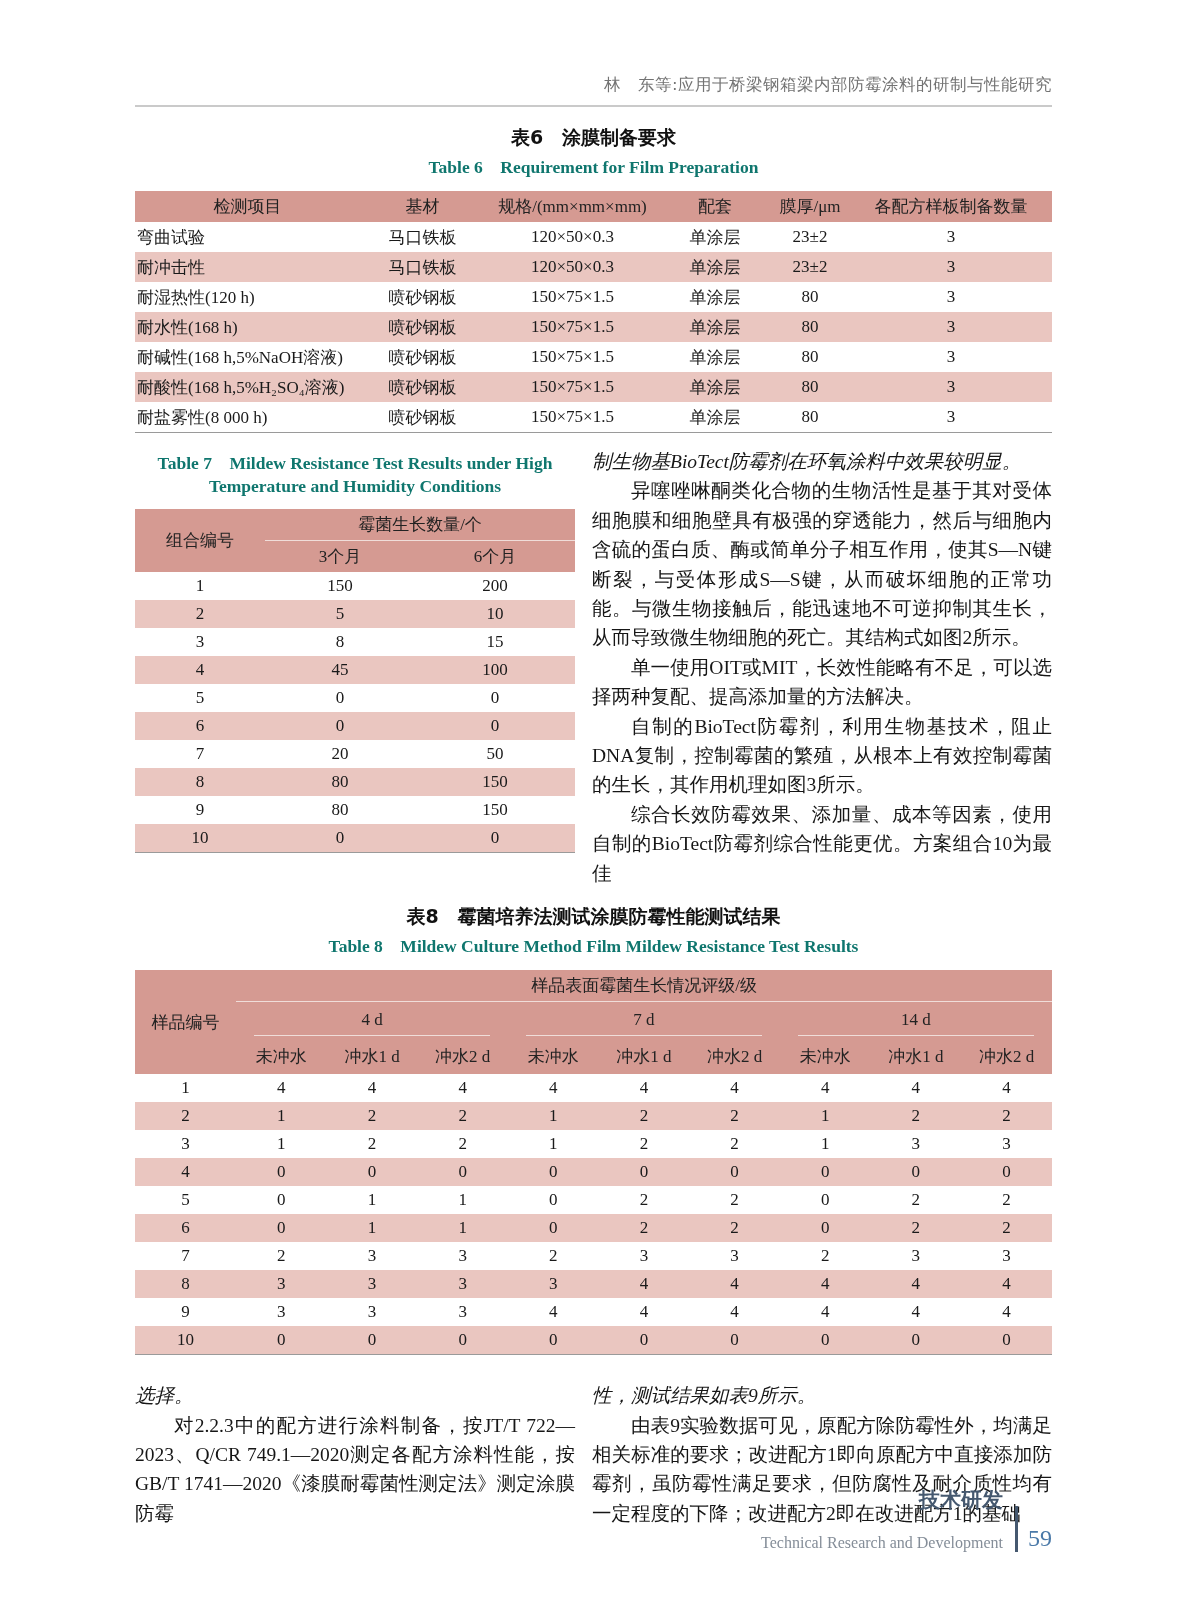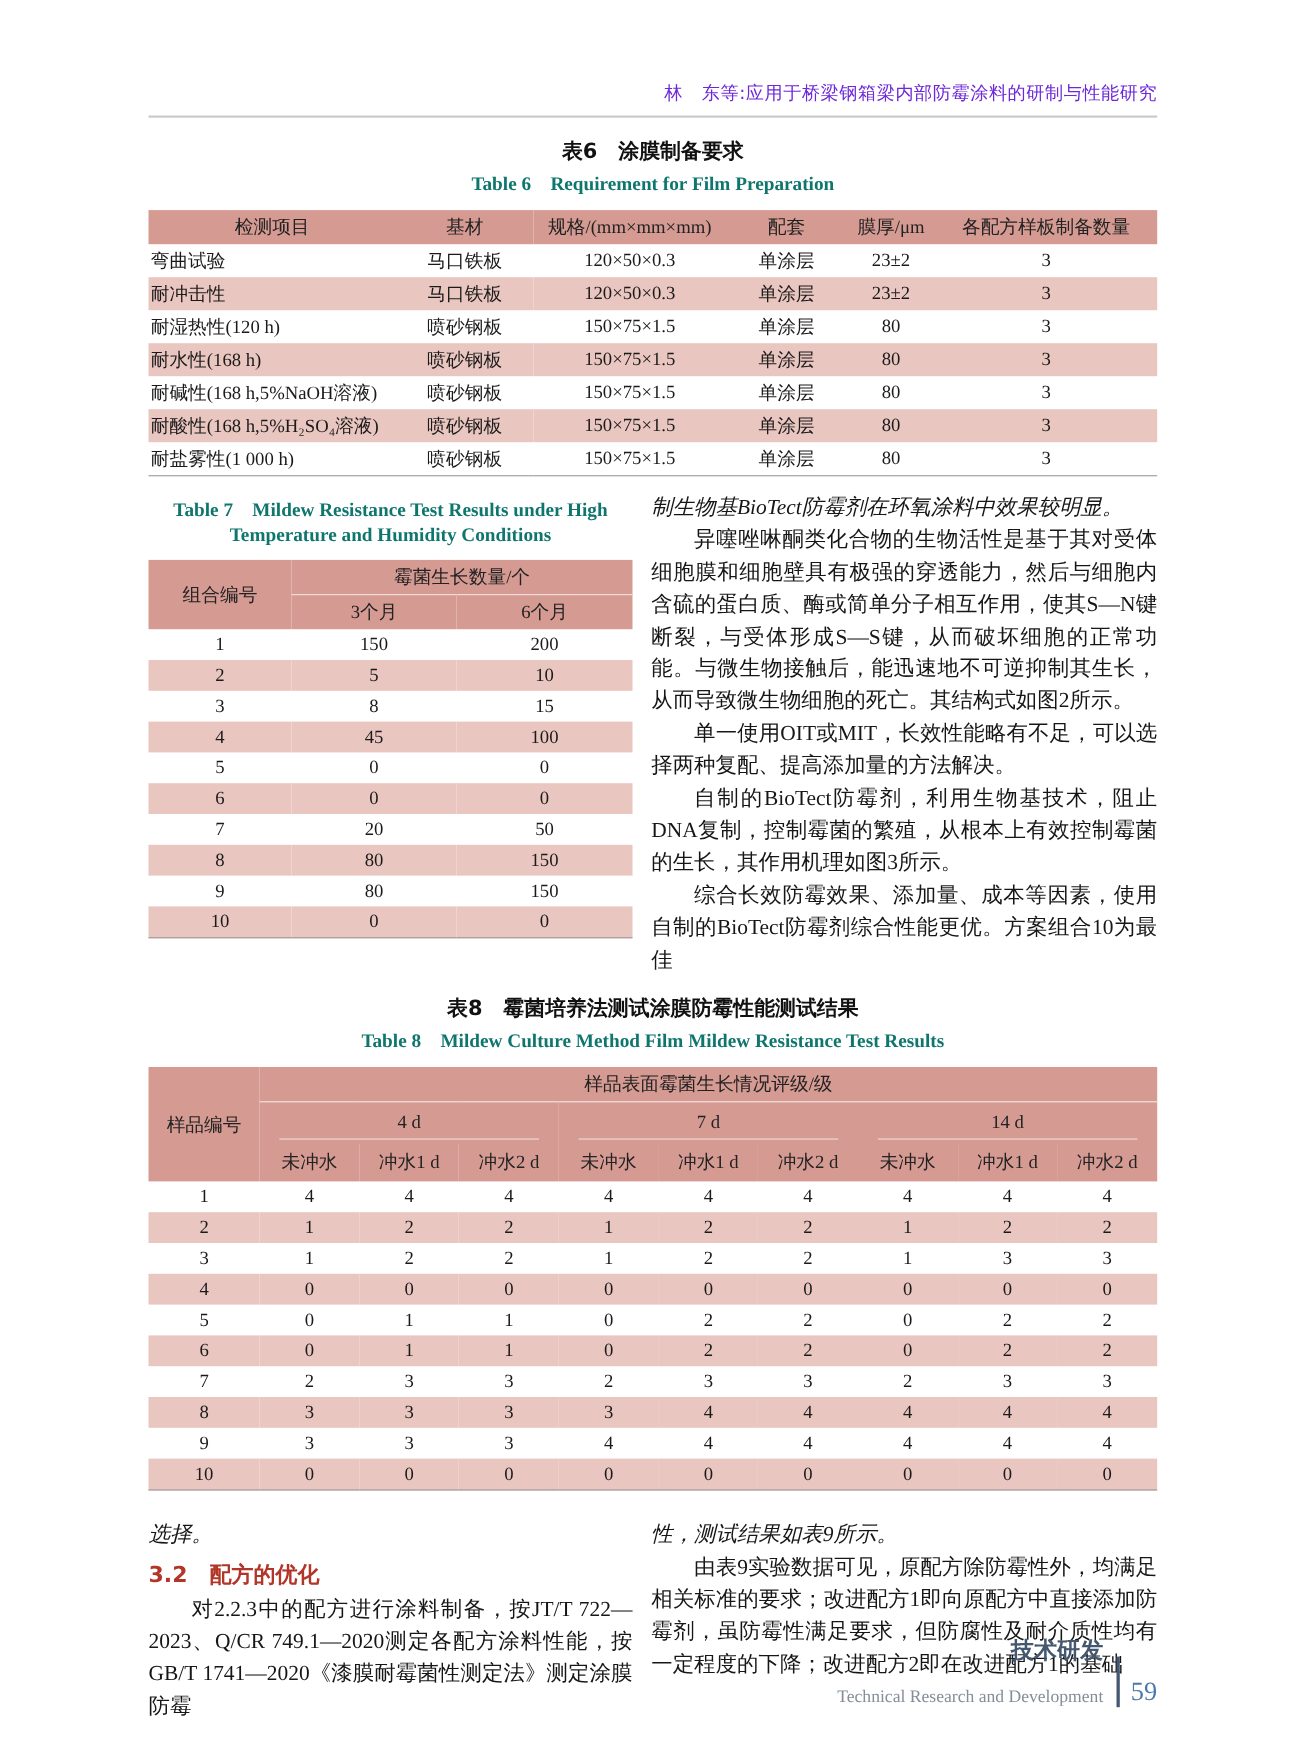--- a/index.html
+++ b/index.html
@@ -1,20 +1,20 @@
 <!DOCTYPE html>
 <html style="--header-pink: #d59a92; --row-pink: #eac6c0; --line-pink: #f0ddd9; --rule-gray: #cacaca; --heading-red: #b23529; --footer-slate: #45586f; --page-blue: #4a79a8;"><head>
 <meta charset="utf-8">
 <style>
   html,body{margin:0;padding:0;background:#ffffff;}
   .page{position:relative;width:1187px;height:1600px;background:#fff;overflow:hidden;
         font-family:"Liberation Serif","DejaVu Serif",serif;color:#1a1a1a;}
   .content{position:absolute;left:135px;top:0;width:917px;}
 
-  .running-head{padding-top:74px;text-align:right;font-size:16.5px;color:#6d28d9;
+  .running-head{padding-top:74px;text-align:right;font-size:16.5px;color:#737373;
         font-family:"DejaVu Sans","Liberation Sans",sans-serif;letter-spacing:.5px;}
   .head-rule{margin-top:9px;border-bottom:2.5px solid var(--rule-gray);}
 
   .caption-cn{margin-top:18px;text-align:center;font-size:19px;font-weight:bold;
         font-family:"DejaVu Sans","Liberation Sans",sans-serif;color:#111;}
   .caption-en{margin-top:4px;text-align:center;font-size:17.5px;font-weight:bold;color:#0f766e;}
   .caption-en.tight{margin-top:1px;}
 
   table.dtable{border-collapse:collapse;table-layout:fixed;margin-top:12px;width:100%;
         font-size:17px;border-bottom:1.5px solid #9a9a9a;}
@@ -125,21 +125,21 @@
           </tr>
           <tr class="alt">
             <td class="c0">耐酸性(168 h,5%H₂SO₄溶液)</td>
             <td>喷砂钢板</td>
             <td>150×75×1.5</td>
             <td>单涂层</td>
             <td>80</td>
             <td>3</td>
           </tr>
           <tr>
-            <td class="c0">耐盐雾性(1 000 h)</td>
+            <td class="c0">耐盐雾性(8 000 h)</td>
             <td>喷砂钢板</td>
             <td>150×75×1.5</td>
             <td>单涂层</td>
             <td>80</td>
             <td>3</td>
           </tr>
         </tbody>
     </table>
 
     <div class="cols">
@@ -383,23 +383,20 @@
             <td>0</td>
             <td>0</td>
             <td>0</td>
           </tr>
         </tbody>
     </table>
 
     <div class="cols bottom">
       <div class="col-left">
         <p class="body-p noindent">选择。</p>
-        <div class="sec-heading">
-          <span>3.2</span><span class="sp">配方的优化</span>
-        </div>
         <p class="body-p">对2.2.3中的配方进行涂料制备，按JT/T 722—2023、Q/CR 749.1—2020测定各配方涂料性能，按GB/T 1741—2020《漆膜耐霉菌性测定法》测定涂膜防霉</p>
       </div>
       <div class="col-right">
         <p class="body-p noindent">性，测试结果如表9所示。</p>
         <p class="body-p">由表9实验数据可见，原配方除防霉性外，均满足相关标准的要求；改进配方1即向原配方中直接添加防霉剂，虽防霉性满足要求，但防腐性及耐介质性均有一定程度的下降；改进配方2即在改进配方1的基础</p>
       </div>
     </div>
   </div>
 
   <div class="footer">

